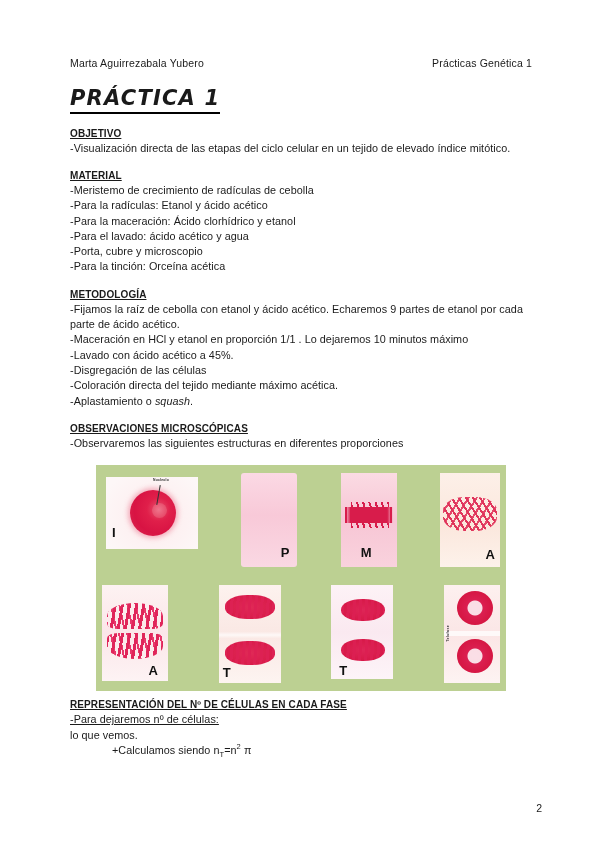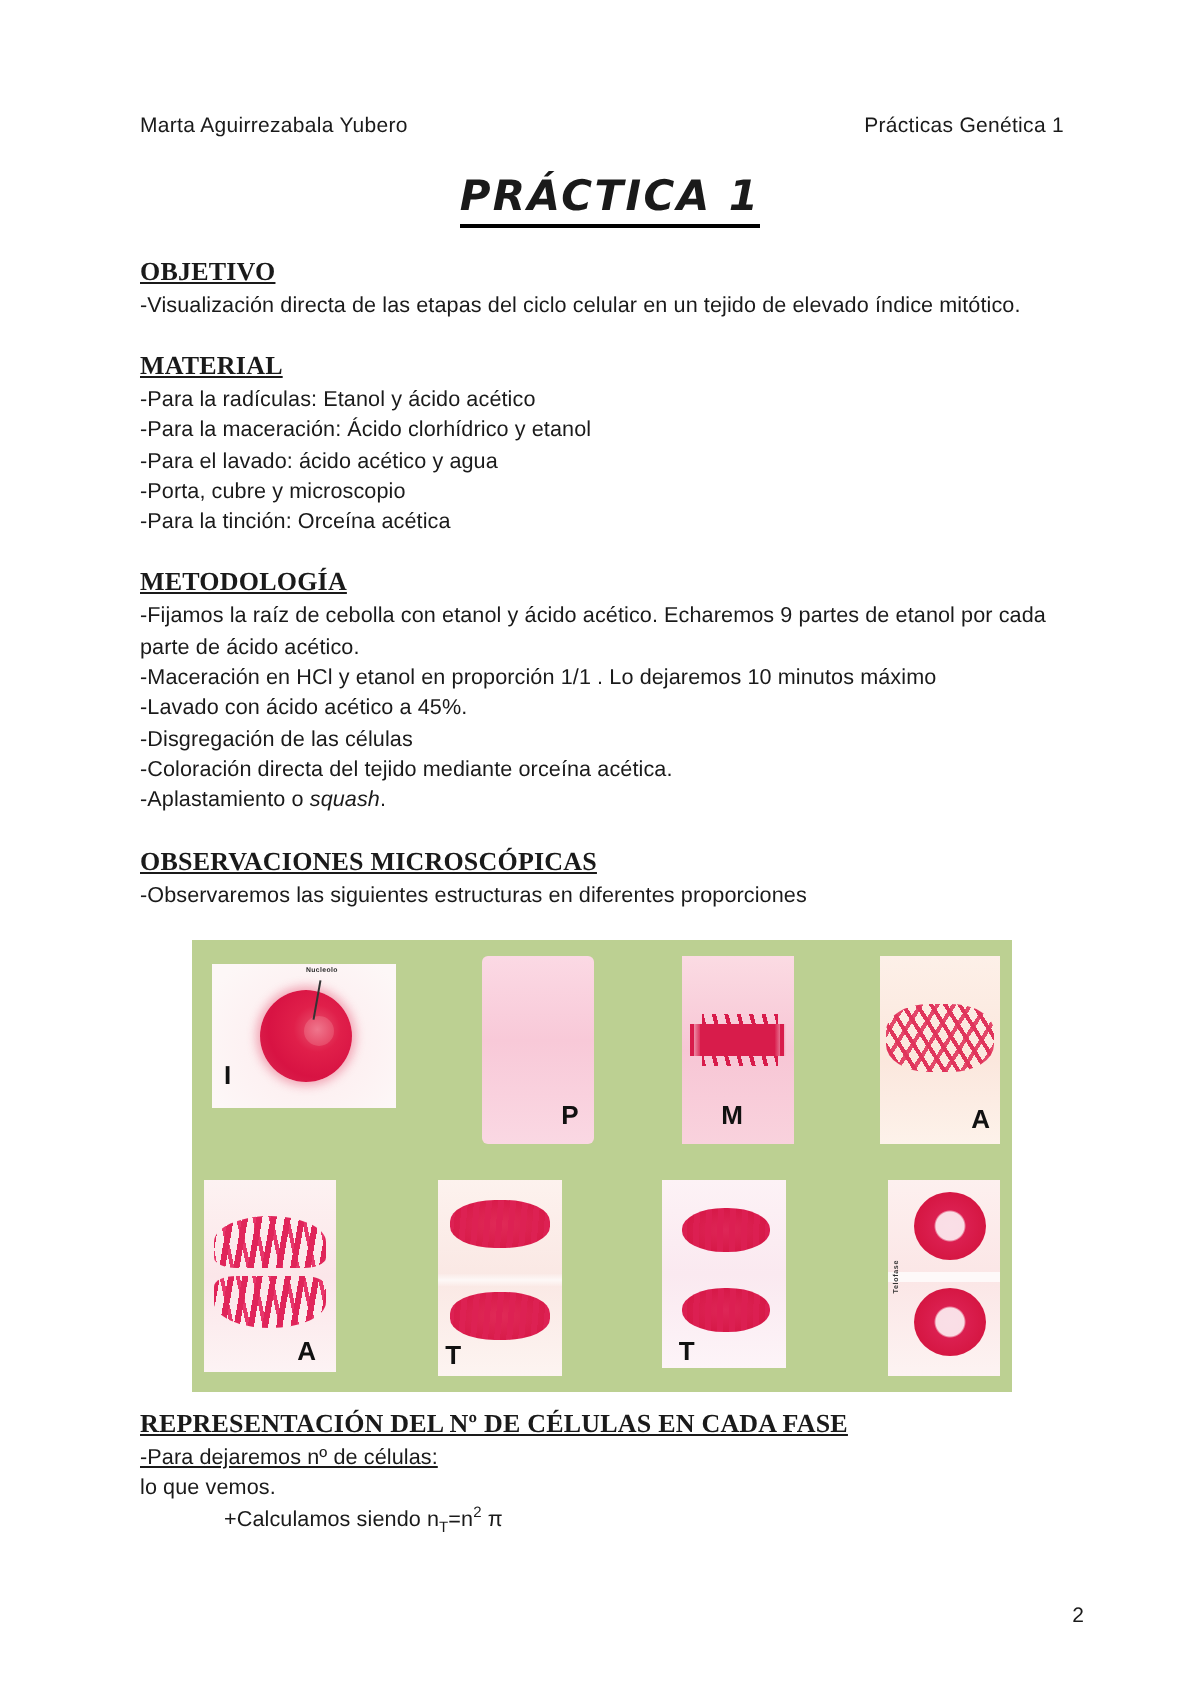--- a/index.html
+++ b/index.html
@@ -30,44 +30,43 @@
     align-items: baseline;
     font-size: 10.5px;
     letter-spacing: .15px;
     margin-bottom: 18px;
   }
   .doc-header .author { white-space: nowrap; text-align: right; }
   .doc-header .course { white-space: nowrap; padding-right: 8px; margin-top: 27px; }
 
   
   .title-wrap {
-    text-align: center;
+    text-align: left;
     margin: 4px 0 14px 0;
   }
   .doc-title {
     display: inline-block;
     font-family: "DejaVu Sans", sans-serif;
     font-weight: bold;
     font-style: italic;
     font-size: 21px;
     letter-spacing: 1.2px;
     border-bottom: 2.2px solid #000;
     padding-bottom: 1px;
     line-height: 1.12;
   }
 
   
   .section { margin-bottom: 14px; }
   .section-heading {
-    font-size: 13px;
+    font-size: 10px;
     font-weight: bold;
     text-decoration: underline;
     letter-spacing: .1px;
     margin-bottom: 2px;
-    font-family: Liberation Serif, serif;
   }
   .line {
     font-size: 10.8px;
     line-height: 1.42;
     letter-spacing: .05px;
   }
   .line.wrap { text-align: left; }
   .italic { font-style: italic; }
   .underline { text-decoration: underline; }
   .indent { padding-left: 42px; text-indent: 0; }
@@ -309,34 +308,35 @@
     <span class="doc-title">PRÁCTICA 1</span>
   </div>
 
   <div class="section">
     <div class="section-heading">OBJETIVO</div>
     <div class="line">-Visualización directa de las etapas del ciclo celular en un tejido de elevado índice mitótico.</div>
   </div>
 
   <div class="section">
     <div class="section-heading">MATERIAL</div>
+    <div class="line">-Meristemo de crecimiento de radículas de cebolla</div>
     <div class="line">-Para la radículas: Etanol y ácido acético</div>
     <div class="line">-Para la maceración: Ácido clorhídrico y etanol</div>
     <div class="line">-Para el lavado: ácido acético y agua</div>
     <div class="line">-Porta, cubre y microscopio</div>
     <div class="line">-Para la tinción: Orceína acética</div>
   </div>
 
   <div class="section">
     <div class="section-heading">METODOLOGÍA</div>
     <div class="line wrap">-Fijamos la raíz de cebolla con etanol y ácido acético. Echaremos 9 partes de etanol por cada parte de ácido acético.</div>
     <div class="line">-Maceración en HCl y etanol en proporción 1/1 . Lo dejaremos 10 minutos máximo</div>
     <div class="line">-Lavado con ácido acético a 45%.</div>
     <div class="line">-Disgregación de las células</div>
-    <div class="line">-Coloración directa del tejido mediante orceína acética.</div>
+    <div class="line">-Coloración directa del tejido mediante máximo acética.</div>
     <div class="line"><span>-Aplastamiento o </span><span class="italic">squash</span><span>.</span></div>
   </div>
 
   <div class="section">
     <div class="section-heading">OBSERVACIONES MICROSCÓPICAS</div>
     <div class="line">-Observaremos las siguientes estructuras en diferentes proporciones</div>
   </div>
 
   <div class="figure">
 

